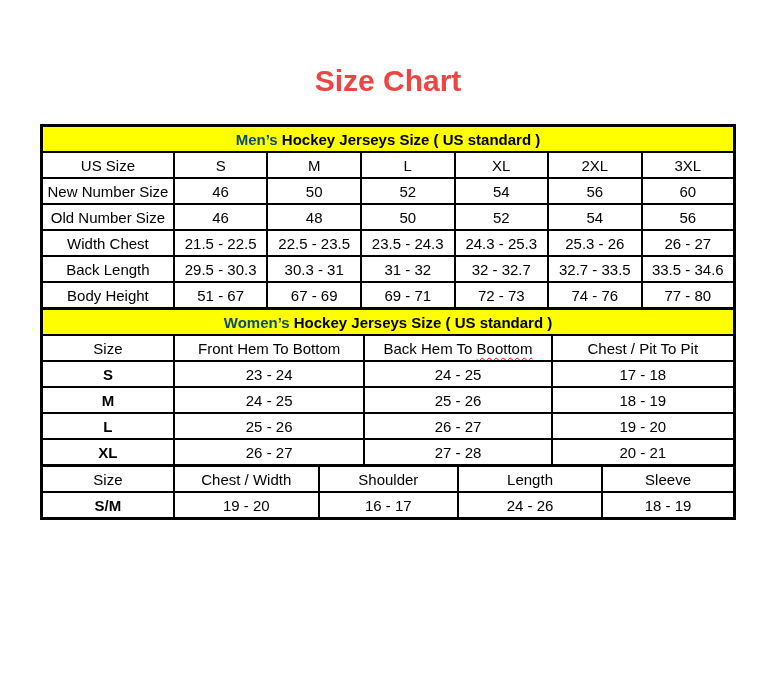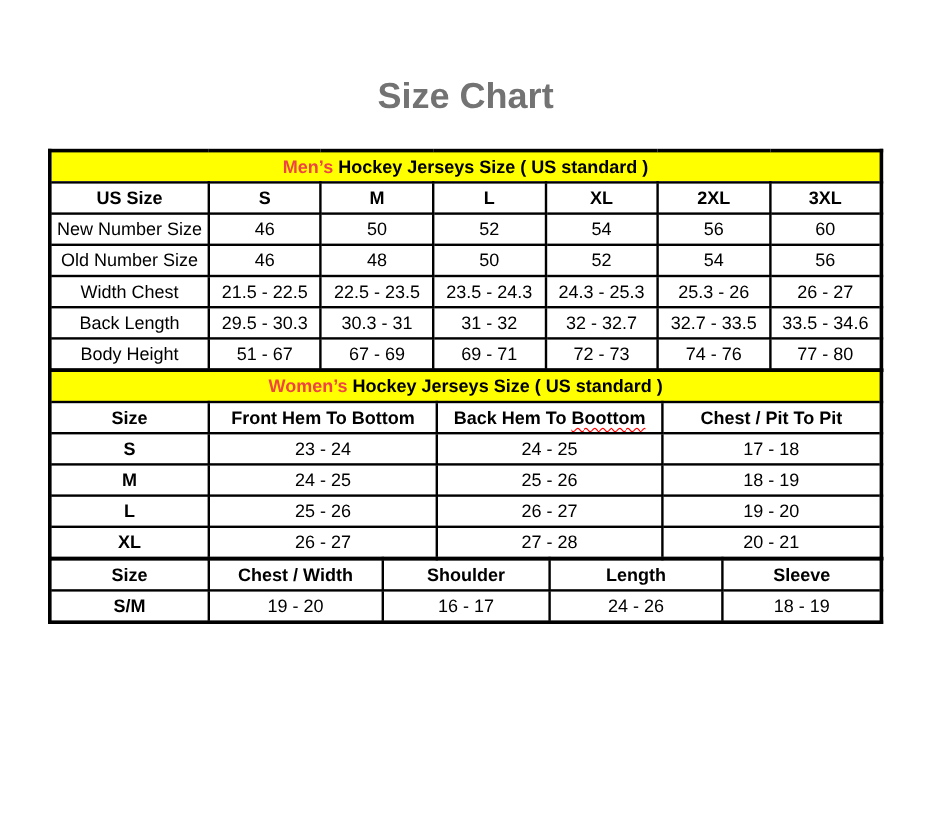--- a/index.html
+++ b/index.html
@@ -12,21 +12,21 @@
     position: relative;
     width: 776px;
     height: 692px;
     background: #ffffff;
     overflow: hidden;
   }
   .page-title {
     padding-top: 64px;
     margin: 0 0 26px 0;
     text-align: center;
-    color: #737373;
+    color: #ef4444;
     font-size: 30px;
     font-weight: bold;
     letter-spacing: 0px;
   }
   table.size-table {
     width: 696px;
     margin-left: 40px;
     border-collapse: collapse;
     table-layout: fixed;
     border: 3px solid #000;
@@ -44,22 +44,22 @@
     padding: 0 2px;
     overflow: hidden;
     white-space: nowrap;
   }
   th.band {
     background: #ffff00;
     height: 35px;
     font-size: 17px;
     font-weight: bold;
   }
-  th.band .hl { color: #ef4444; }
-  th.colhead { font-weight: bold; }
+  th.band .hl { color: #0c4a6e; }
+  th.colhead { font-weight: normal; }
   td.rowlabel { font-weight: normal; }
   td.sizelabel { font-weight: bold; }
   .squiggle {
     text-decoration: underline;
     text-decoration-style: wavy;
     text-decoration-color: #ff0000;
     text-decoration-thickness: 1px;
     text-underline-offset: 3px;
   }
 </style>

